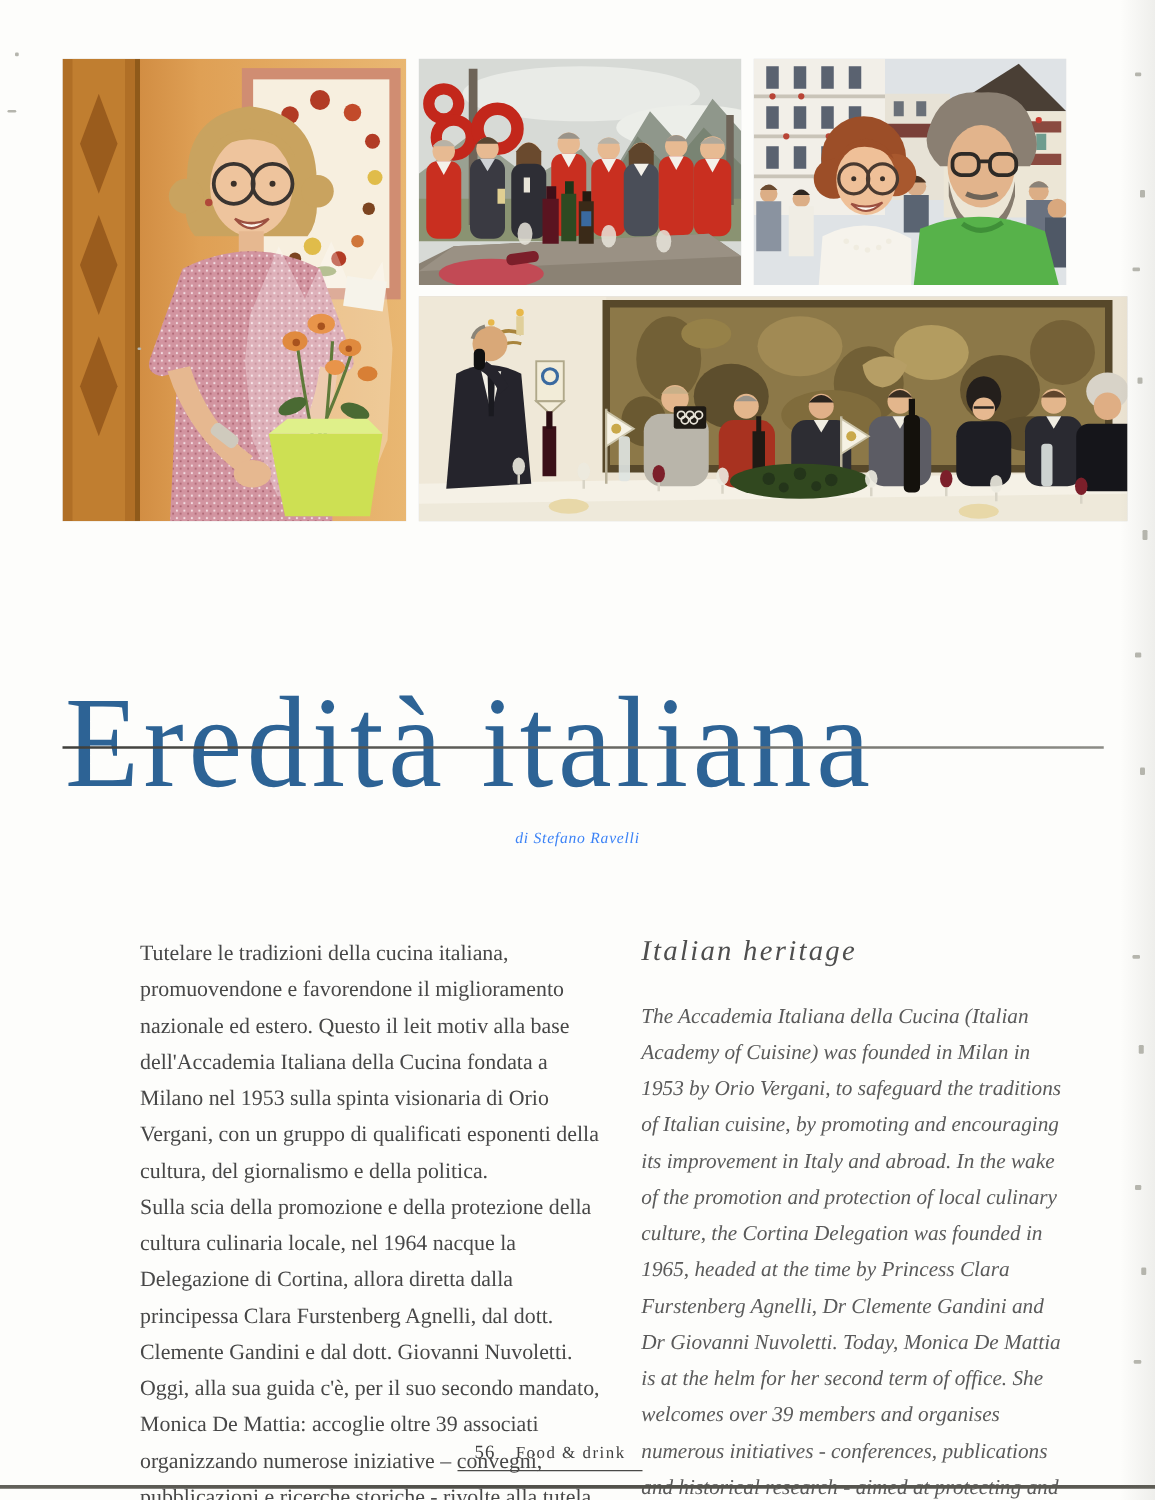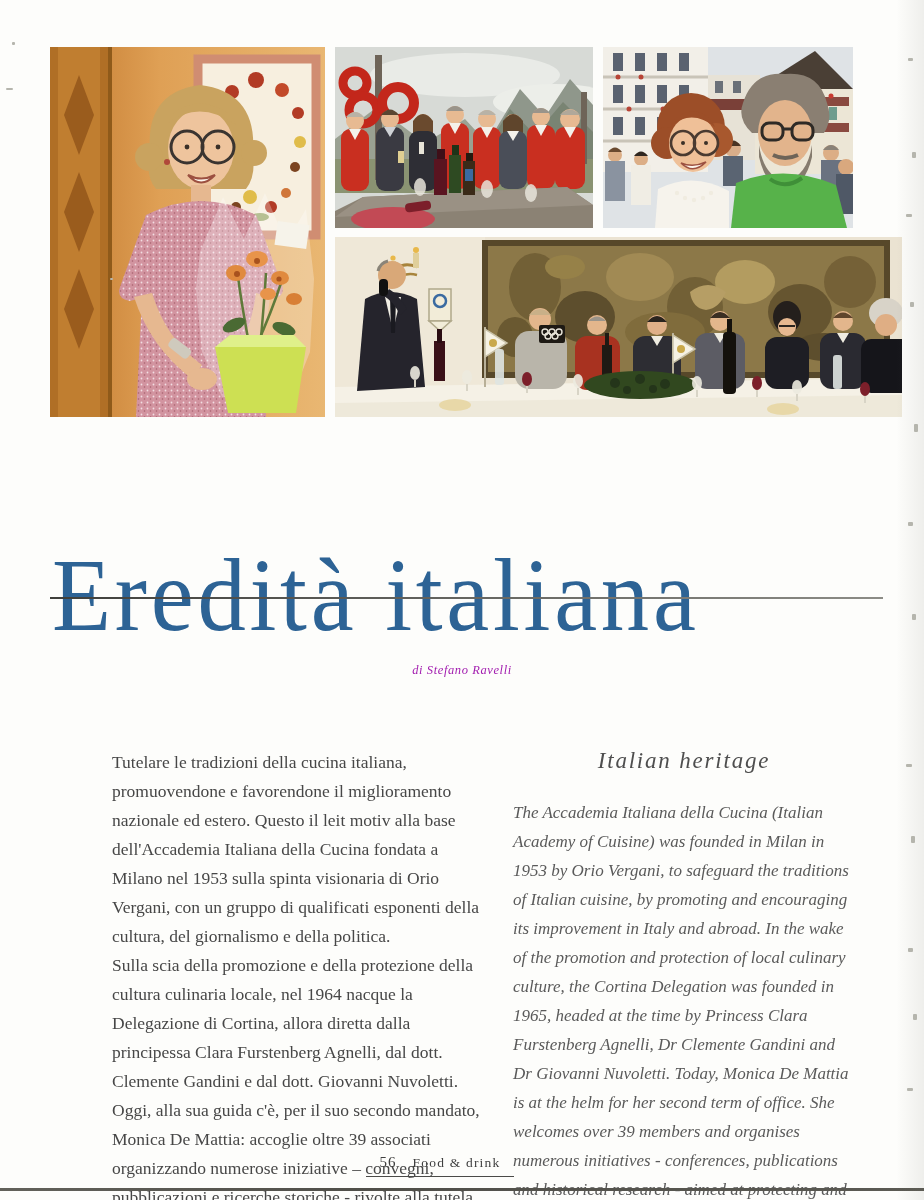--- a/index.html
+++ b/index.html
@@ -23,34 +23,34 @@
   .rule{
     position:absolute;left:50px;top:597px;width:833px;height:2px;
     background:linear-gradient(to right,#3f3f3b,#8c8c86);
   }
   .subtitle{
     position:absolute;left:50px;top:618px;width:850px;
     font-size:20px;color:#3d3d3d;letter-spacing:.2px;line-height:26px;
   }
   .byline{
     position:absolute;left:0;top:663px;width:924px;text-align:center;
-    font-size:12.5px;font-style:italic;color:#a21caf;letter-spacing:.6px;
+    font-size:12.5px;font-style:italic;color:#3b82f6;letter-spacing:.6px;
   }
   
   .col-left{
     position:absolute;left:112px;top:748px;width:370px;
     font-size:17.5px;line-height:29px;color:#474747;
   }
   .col-left p{margin:0;}
   .col-right{
     position:absolute;left:513px;top:748px;width:342px;color:#5a5a5a;
   }
   .col-right h2{
     margin:0 0 24px 0;font-size:23px;font-weight:400;font-style:italic;
-    letter-spacing:1.8px;color:#4e4e4e;text-align:center;
+    letter-spacing:1.8px;color:#4e4e4e;
   }
   .col-right p{margin:0;font-size:17px;font-style:italic;line-height:29px;}
   
   .footer{position:absolute;left:0;top:1153px;width:880px;text-align:center;}
   .footer .inner{
     display:inline-block;border-bottom:1.5px solid #4a4a48;
     padding:0 14px 5px 14px;color:#3f3f3f;
   }
   .footer .pagenum{font-size:15px;letter-spacing:1px;margin-right:16px;}
   .footer .mag{font-size:13.5px;letter-spacing:1.2px;}

